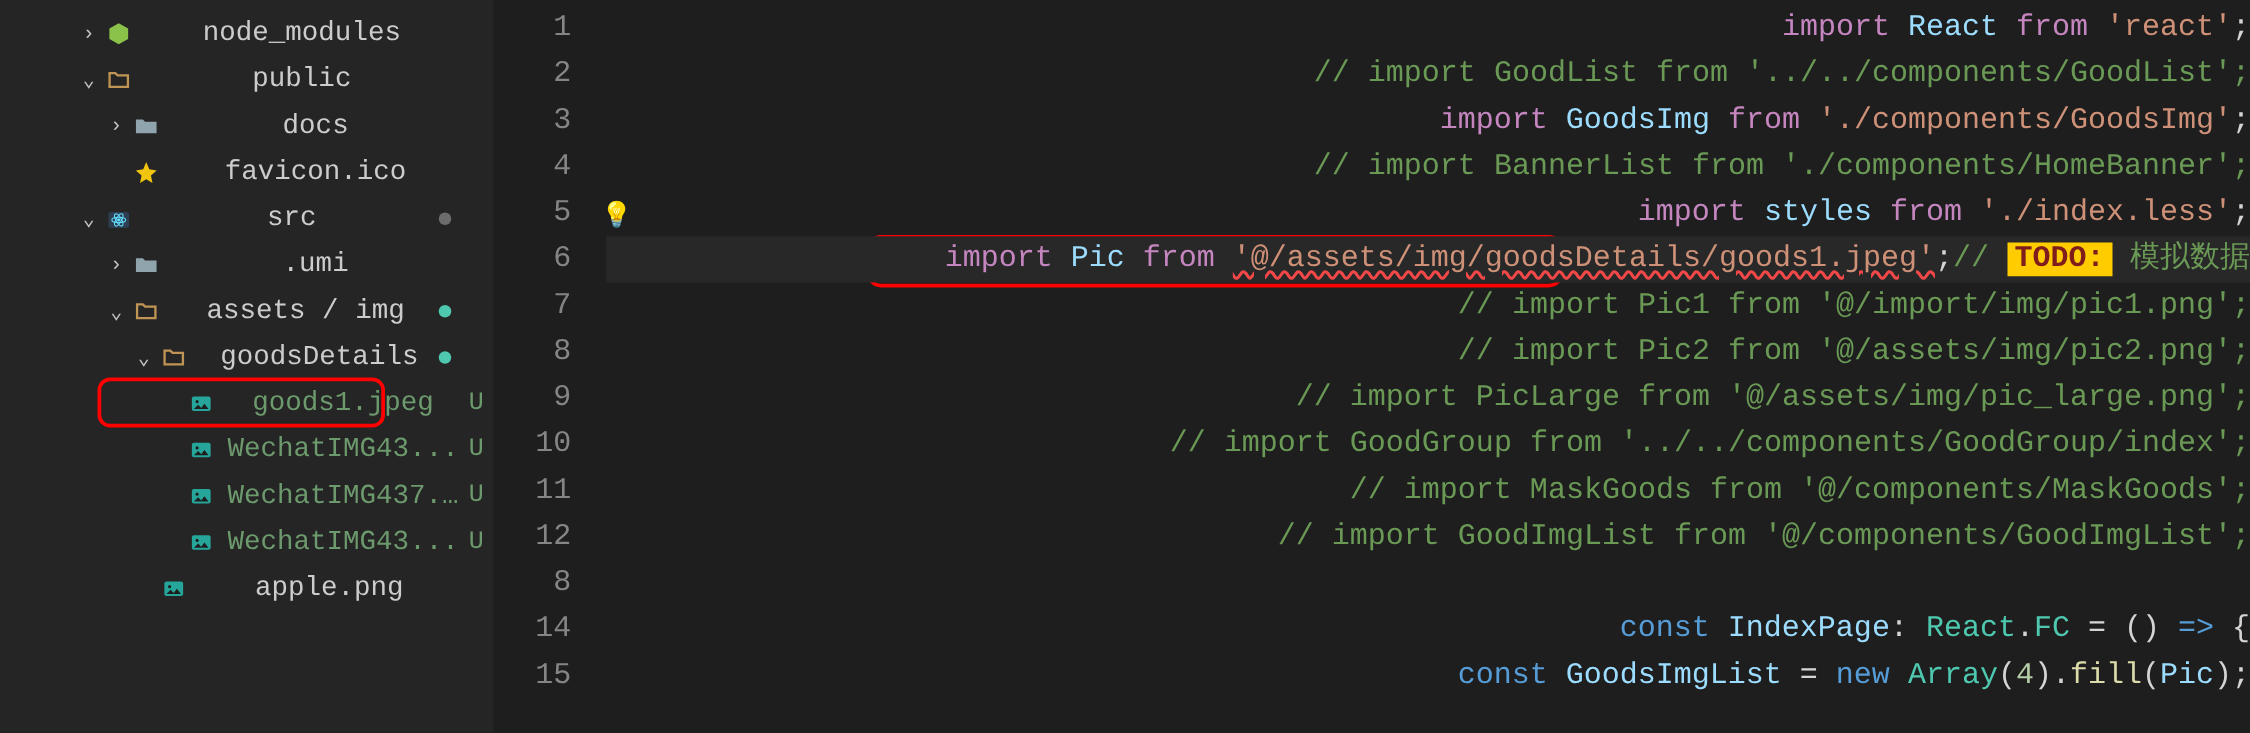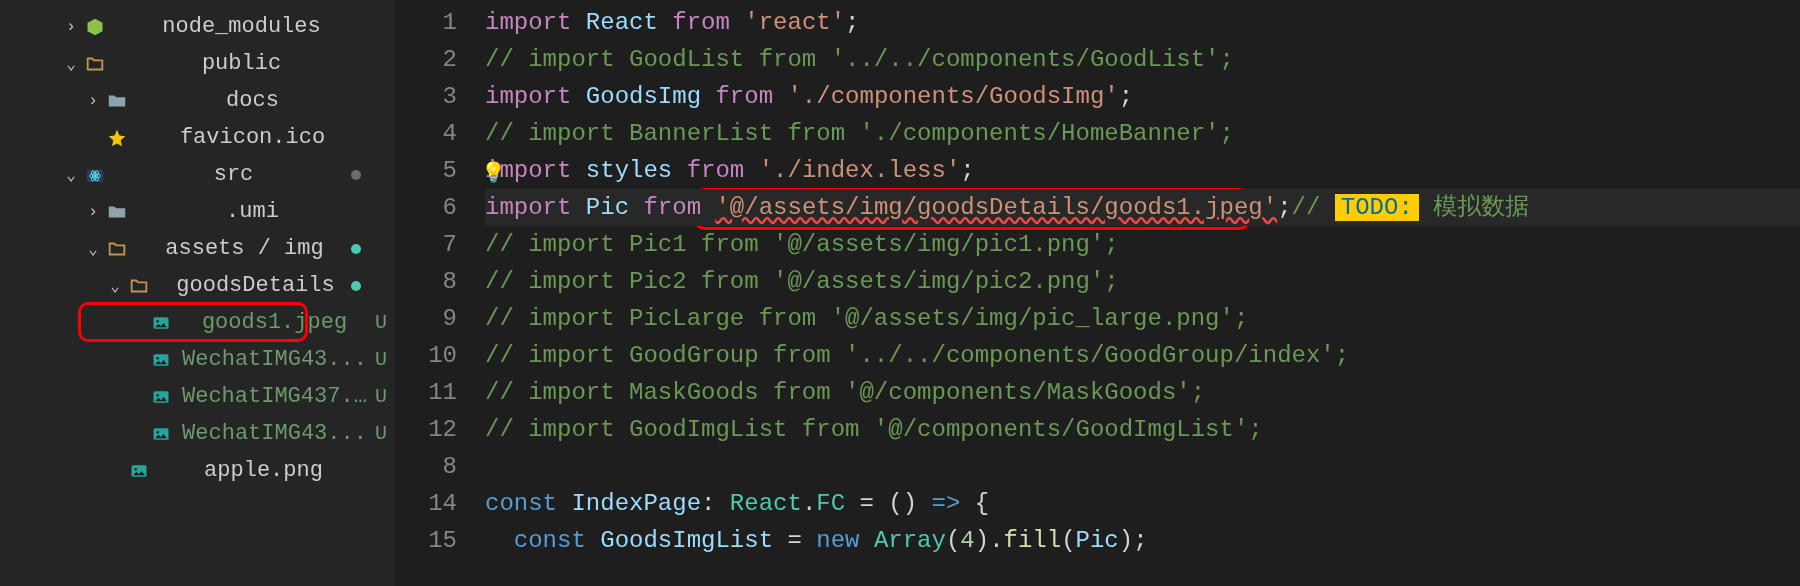--- a/index.html
+++ b/index.html
@@ -21,36 +21,36 @@
   .star svg { fill: #f1c40f; }
   .nodejs svg { fill: #8bc34a; }
   .react svg { fill: #61dafb; }
   .highlight-box { border: 3px solid #ff0000; border-radius: 10px; }
   .git-u { color: #6c9a6c; }
 
   .editor { flex: 1; background: #1e1e1e; display: flex; font-size: 24px; line-height: 37px; }
   .gutter { width: 90px; text-align: right; color: #858585; padding-right: 28px; user-select: none; padding-top: 4px; }
   .gutter .ln { height: 37px; }
   .code { flex: 1; padding-top: 4px; position: relative; }
-  .code-line { height: 37px; white-space: pre; position: relative; }
+  .code-line { height: 37px; white-space: pre; position: relative; text-align: right; }
   .active-line { background: #282828; }
 
   .tk-keyword { color: #c586c0; }
   .tk-var { color: #9cdcfe; }
   .tk-default { color: #d4d4d4; }
   .tk-from { color: #c586c0; }
   .tk-string { color: #ce9178; }
   .tk-comment { color: #6a9955; }
   .tk-type { color: #4ec9b0; }
   .tk-const { color: #569cd6; }
   .tk-punc { color: #d4d4d4; }
   .tk-func { color: #dcdcaa; }
   .tk-class { color: #4ec9b0; }
   .tk-number { color: #b5cea8; }
-  .tk-todo-tag { background: #ffcc00; color: #0369a1; padding: 0 6px; font-weight: normal; }
+  .tk-todo-tag { background: #ffcc00; color: #7f1d1d; padding: 0 6px; font-weight: bold; }
   .tk-todo-text { color: #6a9955; }
 
   .err-underline { text-decoration-line: underline; text-decoration-style: wavy; text-decoration-color: #f44747; text-underline-offset: 3px; }
   .bulb { position: absolute; left: -4px; top: 3px; color: #ffcc00; font-size: 20px; }
   .code-highlight-box { position: absolute; border: 3px solid #ff0000; border-radius: 12px; pointer-events: none; }
 </style>
 </head>
 <body>
 
 <div class="app">
@@ -236,21 +236,21 @@
         <div class="ln">15</div>
       </div>
     <div class="code" id="code">
       <div class="code-highlight-box" style="left:208px; top:188px; width:558px; height:42px;"></div>
     <div class="code-line"><span class="tk-keyword">import</span><span class="tk-default"> </span><span class="tk-var">React</span><span class="tk-default"> </span><span class="tk-from">from</span><span class="tk-default"> </span><span class="tk-string">'react'</span><span class="tk-punc">;</span></div>
         <div class="code-line"><span class="tk-comment">// import GoodList from '../../components/GoodList';</span></div>
         <div class="code-line"><span class="tk-keyword">import</span><span class="tk-default"> </span><span class="tk-var">GoodsImg</span><span class="tk-default"> </span><span class="tk-from">from</span><span class="tk-default"> </span><span class="tk-string">'./components/GoodsImg'</span><span class="tk-punc">;</span></div>
         <div class="code-line"><span class="tk-comment">// import BannerList from './components/HomeBanner';</span></div>
         <div class="code-line"><span class="bulb">💡</span><span class="tk-keyword">import</span><span class="tk-default"> </span><span class="tk-var">styles</span><span class="tk-default"> </span><span class="tk-from">from</span><span class="tk-default"> </span><span class="tk-string">'./index.less'</span><span class="tk-punc">;</span></div>
         <div class="code-line active-line"><span class="tk-keyword">import</span><span class="tk-default"> </span><span class="tk-var">Pic</span><span class="tk-default"> </span><span class="tk-from">from</span><span class="tk-default"> </span><span class="tk-string err-underline">'@/assets/img/goodsDetails/goods1.jpeg'</span><span class="tk-punc">;</span><span class="tk-comment">// </span><span class="tk-todo-tag">TODO:</span><span class="tk-todo-text"> 模拟数据</span></div>
-        <div class="code-line"><span class="tk-comment">// import Pic1 from '@/assets/img/pic1.png';</span></div>
+        <div class="code-line"><span class="tk-comment">// import Pic1 from '@/import/img/pic1.png';</span></div>
         <div class="code-line"><span class="tk-comment">// import Pic2 from '@/assets/img/pic2.png';</span></div>
         <div class="code-line"><span class="tk-comment">// import PicLarge from '@/assets/img/pic_large.png';</span></div>
         <div class="code-line"><span class="tk-comment">// import GoodGroup from '../../components/GoodGroup/index';</span></div>
         <div class="code-line"><span class="tk-comment">// import MaskGoods from '@/components/MaskGoods';</span></div>
         <div class="code-line"><span class="tk-comment">// import GoodImgList from '@/components/GoodImgList';</span></div>
         <div class="code-line"></div>
         <div class="code-line"><span class="tk-const">const</span><span class="tk-default"> </span><span class="tk-var">IndexPage</span><span class="tk-punc">: </span><span class="tk-type">React</span><span class="tk-punc">.</span><span class="tk-type">FC</span><span class="tk-default"> </span><span class="tk-punc">= () </span><span class="tk-const">=&gt;</span><span class="tk-default"> </span><span class="tk-punc">{</span></div>
         <div class="code-line"><span class="tk-default">  </span><span class="tk-const">const</span><span class="tk-default"> </span><span class="tk-var">GoodsImgList</span><span class="tk-default"> </span><span class="tk-punc">= </span><span class="tk-const">new</span><span class="tk-default"> </span><span class="tk-class">Array</span><span class="tk-punc">(</span><span class="tk-number">4</span><span class="tk-punc">).</span><span class="tk-func">fill</span><span class="tk-punc">(</span><span class="tk-var">Pic</span><span class="tk-punc">);</span></div>
       </div>
   </div>

